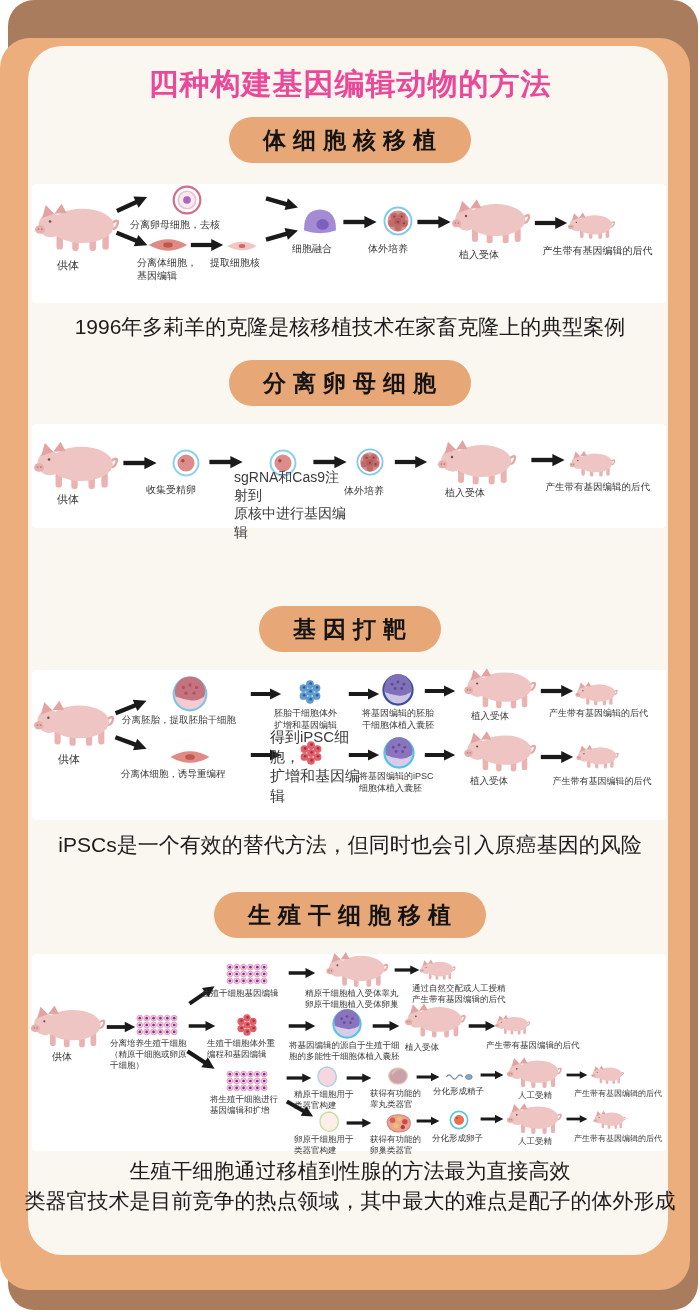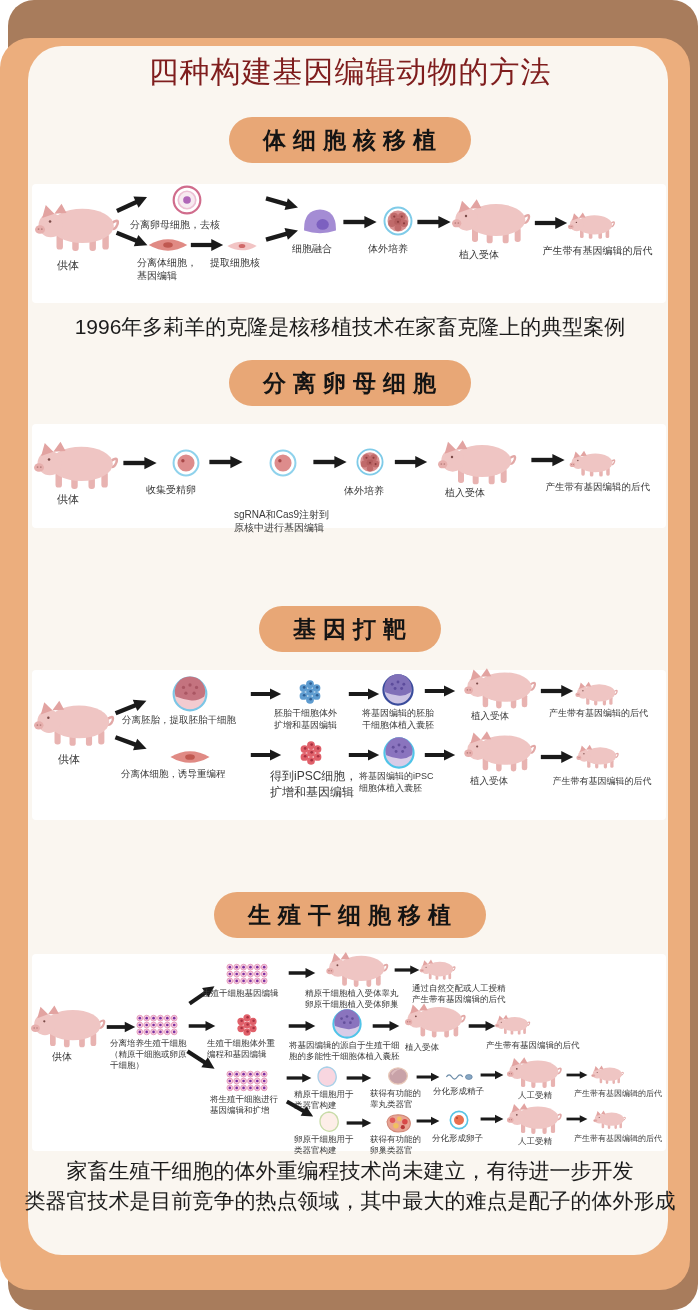--- a/index.html
+++ b/index.html
@@ -7,22 +7,22 @@
        font-family:"Liberation Sans","DejaVu Sans",sans-serif;}
   .layer{position:absolute;}
   .frame-brown{left:8px;right:2px;top:0;bottom:6px;background:#A87C5C;border-radius:26px;}
   .frame-orange{left:0;right:10px;top:38px;bottom:26px;background:#ECAE7D;border-radius:30px;}
   .card{left:28px;right:32px;top:46px;bottom:61px;background:#FAF6F0;border-radius:34px;}
   .strip{position:absolute;left:32px;right:34px;background:#ffffff;border-radius:4px;}
   #strip1{top:184px;height:119px;}
   #strip2{top:424px;height:104px;}
   #strip3{top:670px;height:150px;}
   #strip4{top:954px;height:197px;}
-  .title{position:absolute;left:0;right:0;top:52px;text-align:center;
-         font-size:30px;font-weight:400;color:#7f1d1d;letter-spacing:1px;}
+  .title{position:absolute;left:0;right:0;top:64px;text-align:center;
+         font-size:30px;font-weight:700;color:#ec4899;letter-spacing:1px;}
   .pill{position:absolute;left:50%;transform:translateX(-50%);background:#E8A776;
         border-radius:25px;height:46px;line-height:46px;padding:0 28px 0 34px;
         font-size:23px;font-weight:bold;color:#141414;letter-spacing:7px;white-space:nowrap;}
   .note{position:absolute;left:0;right:0;text-align:center;color:#1c1c1c;
         font-size:21px;line-height:30px;}
   .node{position:absolute;transform:translate(-50%,-50%);}
   .node svg{display:block;width:100%;height:100%;}
   .lbl{position:absolute;transform:translateX(-50%);font-size:10px;line-height:1.3;
        color:#3a3a3a;white-space:pre-line;}
   .arrow{position:absolute;height:14px;}
@@ -211,23 +211,24 @@
 <div class="pill" style="top:360px">分离卵母细胞</div>
 <div class="pill" style="top:606px">基因打靶</div>
 <div class="pill" style="top:892px">生殖干细胞移植</div>
 
 <div class="note" style="top:312px">
   <div>1996年多莉羊的克隆是核移植技术在家畜克隆上的典型案例</div>
 </div>
 <div class="note" style="top:543px">
 </div>
 <div class="note" style="top:830px">
+  <div>iPSCs是一个有效的替代方法，但同时也会引入原癌基因的风险</div>
 </div>
 <div class="note" style="top:1156px">
-  <div>家畜生殖干细胞的体外重编程技术尚未建立，有待进一步开发</div>
+  <div>生殖干细胞通过移植到性腺的方法最为直接高效</div>
   <div>类器官技术是目前竞争的热点领域，其中最大的难点是配子的体外形成</div>
 </div>
 
 <div class="node" style="left:78px;top:228px;width:86px;height:52px">
     <svg>
       <use href="#sym-pig"></use>
     </svg>
   </div>
 <div class="lbl" style="left:77px;top:258px;width:40px;font-size:11px">供体</div>
 <div class="arrow" style="left:113px;top:197px;width:38px;transform:rotate(-25deg)">
@@ -334,21 +335,21 @@
 <div class="arrow" style="left:208px;top:455px;width:36px">
     <svg>
       <use href="#sym-arrow"></use>
     </svg>
   </div>
 <div class="node" style="left:283px;top:463px;width:28px;height:28px">
     <svg>
       <use href="#sym-zygote"></use>
     </svg>
   </div>
-<div class="lbl" style="left:293px;top:508px;width:118px;font-size:10px">sgRNA和Cas9注射到
+<div class="lbl" style="left:293px;top:468px;width:118px;font-size:14px">sgRNA和Cas9注射到
 原核中进行基因编辑</div>
 <div class="arrow" style="left:312px;top:455px;width:36px">
     <svg>
       <use href="#sym-arrow"></use>
     </svg>
   </div>
 <div class="node" style="left:370px;top:462px;width:28px;height:28px">
     <svg>
       <use href="#sym-embryo"></use>
     </svg>
@@ -454,21 +455,21 @@
 <div class="arrow" style="left:250px;top:748px;width:32px">
     <svg>
       <use href="#sym-arrow"></use>
     </svg>
   </div>
 <div class="node" style="left:311px;top:753px;width:26px;height:26px">
     <svg>
       <use href="#sym-cluster-red"></use>
     </svg>
   </div>
-<div class="lbl" style="left:316px;top:769px;width:92px;font-size:12px">得到iPSC细胞，
+<div class="lbl" style="left:316px;top:727px;width:92px;font-size:15px">得到iPSC细胞，
 扩增和基因编辑</div>
 <div class="arrow" style="left:348px;top:748px;width:32px">
     <svg>
       <use href="#sym-arrow"></use>
     </svg>
   </div>
 <div class="node" style="left:399px;top:753px;width:32px;height:32px">
     <svg>
       <use href="#sym-blasto-ipsc"></use>
     </svg>

